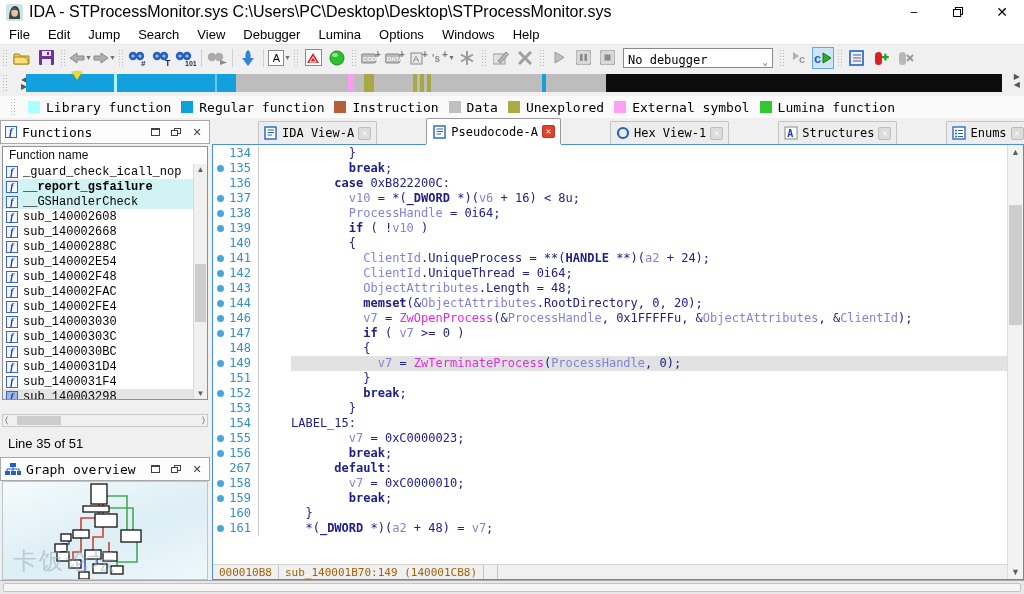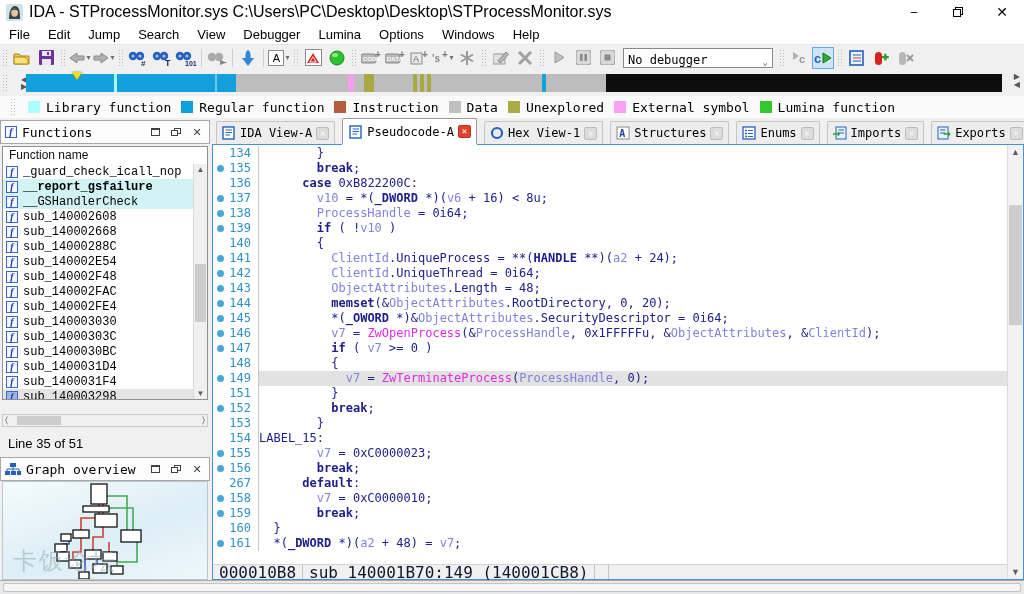--- a/index.html
+++ b/index.html
@@ -72,39 +72,39 @@
   .hsb .la { position:absolute; left:2px; top:0px; } .hsb .ra { position:absolute; right:2px; top:0px; }
   .hsb .thumb { position:absolute; left:14px; width:44px; top:1px; bottom:1px; background:#cdcdcd; }
   .fstatus { position:absolute; left:0px; right:0px; top:309px; height:28px; display:flex; align-items:center; padding-left:8px; font-size:13px; background:#f0f0f0; }
 
   .gwrap { position:absolute; left:0; right:0; top:337px; height:123px; }
   .gcanvas { position:absolute; left:2px; right:2px; top:24px; bottom:0; background:linear-gradient(160deg,#f4fbfd 0%, #ddeef5 55%, #eef8fb 100%); border:1px solid #b8c8cc; overflow:hidden; }
   .watermark { position:absolute; left:10px; bottom:2px; font-size:24px; color:rgba(150,175,185,.55); letter-spacing:2px; }
 
   
   .tabbar { position:absolute; left:212px; top:0; right:0; height:26px; display:flex; align-items:flex-end; gap:7px; padding-left:4px; }
-  .tab { height:23px; display:flex; align-items:center; gap:4px; padding:0 5px; background:#ededed; border:1px solid #c4c4c4; border-bottom:none; border-radius:2px 2px 0 0; font-family:"DejaVu Sans Mono",monospace; font-size:12px; white-space:nowrap; }
+  .tab { height:23px; display:flex; align-items:center; gap:4px; padding:0 5px; background:#ededed; border:1px solid #c4c4c4; border-bottom:none; border-radius:2px 2px 0 0; font-family:"DejaVu Sans Mono",monospace; font-size:12px; white-space:nowrap;margin-left:42px; }
   .tab.active { height:26px; background:#fff; border-color:#9a9a9a; z-index:3; box-shadow:0 1px 0 #fff;padding-left:6px; }
   .tclose { width:13px; height:13px; background:#dcdcdc; border:1px solid #bdbdbd; border-radius:2px; color:#fafafa; font-size:9px; line-height:11px; text-align:center; font-weight:bold; }
   .tclose.red { background:#e2422c; border-color:#b83520; color:#fff; }
   .tabicon { width:14px; height:14px; }
 
   
   .codepanel { position:absolute; left:212px; top:26px; right:0; height:436px; background:#fff; border:1px solid #4a90d8; }
   .lines { position:absolute; left:0; top:1px; right:16px; bottom:15px; overflow:hidden; }
-  .crow { height:15px; display:flex; align-items:center; }
+  .crow { height:15px; display:flex; align-items:center;gap:32px; }
   .ln { width:46px; flex:0 0 46px; height:15px; position:relative; border-right:1px solid #c8c8c8; font-family:"DejaVu Sans Mono",monospace; font-size:12px; color:#3090c8; text-align:right; padding-right:7px; line-height:15px; }
   .ln .dot { position:absolute; left:4px; top:4px; width:7px; height:7px; border-radius:50%; background:#49a6d8; }
   .ct { flex:1; height:15px; line-height:15px; white-space:pre; font-family:"DejaVu Sans Mono",monospace; font-size:12px; }
   .crow.hl .ct { background:#e2e2e2; }
   .ct .p { color:#20208c; }
   .ct .b { color:#20208c; font-weight:bold; }
   .ct .v { color:#8282dc; }
   .ct .m { color:#e02ce0; }
-  .cfooter { position:absolute; left:0; bottom:0; right:16px; height:15px; background:#f0f0f0; border-top:1px solid #d4d4d4; display:flex; align-items:center; font-family:"DejaVu Sans Mono",monospace; font-size:16px; color:#0f172a; }
+  .cfooter { position:absolute; left:0; bottom:0; right:16px; height:15px; background:#f0f0f0; border-top:1px solid #d4d4d4; display:flex; align-items:center; font-family:"DejaVu Sans Mono",monospace; font-size:11px; color:#a16207; }
   .cfooter .cell { padding:0 6px; border-right:1px solid #c4c4c4; height:100%; display:flex; align-items:center; }
   .codesb { position:absolute; right:0; top:0; bottom:0; width:16px; background:#f2f2f2; border-left:1px solid #dcdcdc; font-size:9px; color:#606060; }
   .codesb .up { position:absolute; top:2px; left:0; right:0; text-align:center; }
   .codesb .dn { position:absolute; bottom:2px; left:0; right:0; text-align:center; }
   .codesb .thumb { position:absolute; top:60px; height:120px; left:1px; right:1px; background:#cdcdcd; }
 
   
   .bottombar { position:absolute; left:0; top:580px; width:1024px; height:14px; background:#e8e8e8; border-top:1px solid #a8a8a8; }
   .bottombar .field { position:absolute; left:3px; right:3px; top:2px; bottom:2px; background:#f6f6f6; border:1px solid #c4c4c4; border-radius:2px; }
 </style>
@@ -666,24 +666,20 @@
         </div>
         <div class="crow">
           <div class="ln"><span class="dot"></span>143</div>
           <div class="ct"><span class="p">          </span><span class="v">ObjectAttributes</span><span class="p">.Length = 48;</span></div>
         </div>
         <div class="crow">
           <div class="ln"><span class="dot"></span>144</div>
           <div class="ct"><span class="p">          </span><span class="b">memset</span><span class="p">(&amp;</span><span class="v">ObjectAttributes</span><span class="p">.RootDirectory, 0, 20);</span></div>
         </div>
         <div class="crow">
-          <div class="ln"><span class="dot"></span>145</div>
-          <div class="ct"><span class="p">          *(</span><span class="b">_OWORD</span><span class="p"> *)&amp;</span><span class="v">ObjectAttributes</span><span class="p">.SecurityDescriptor = 0i64;</span></div>
-        </div>
-        <div class="crow">
           <div class="ln"><span class="dot"></span>146</div>
           <div class="ct"><span class="p">          </span><span class="v">v7</span><span class="p"> = </span><span class="m">ZwOpenProcess</span><span class="p">(&amp;</span><span class="v">ProcessHandle</span><span class="p">, 0x1FFFFFu, &amp;</span><span class="v">ObjectAttributes</span><span class="p">, &amp;</span><span class="v">ClientId</span><span class="p">);</span></div>
         </div>
         <div class="crow">
           <div class="ln"><span class="dot"></span>147</div>
           <div class="ct"><span class="p">          </span><span class="b">if</span><span class="p"> ( </span><span class="v">v7</span><span class="p"> &gt;= 0 )</span></div>
         </div>
         <div class="crow">
           <div class="ln">148</div>
           <div class="ct"><span class="p">          {</span></div>

